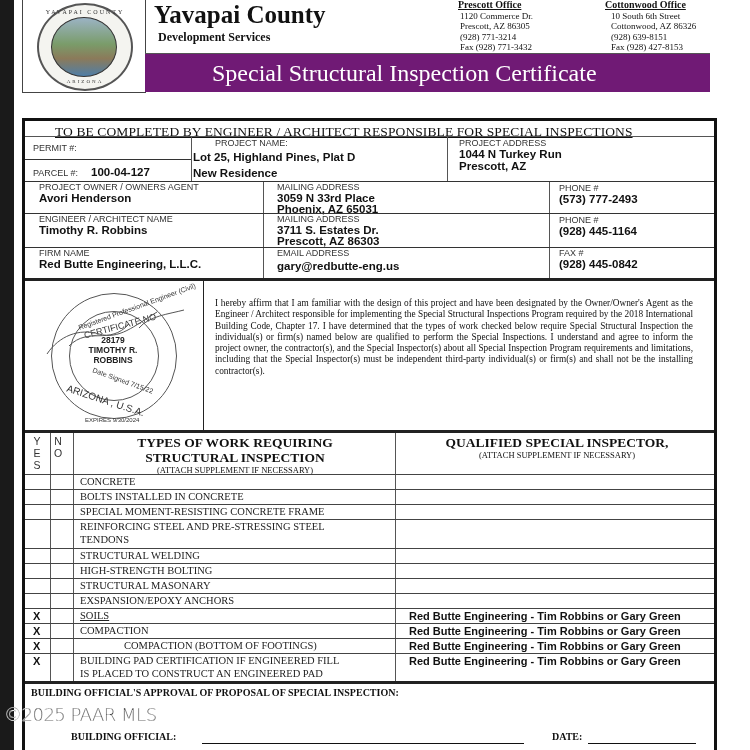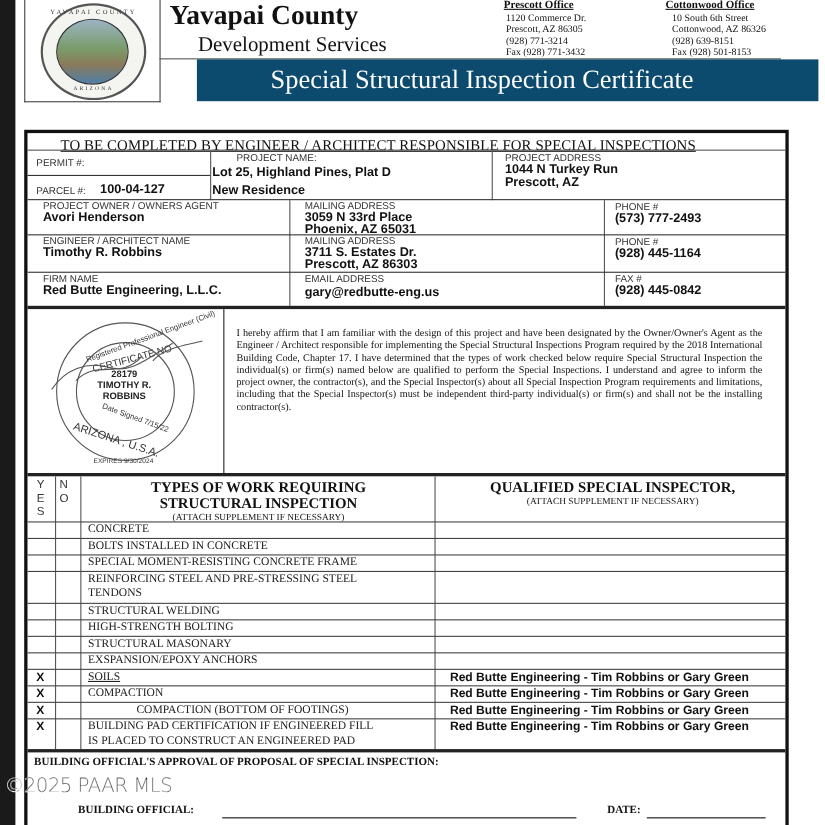--- a/index.html
+++ b/index.html
@@ -5,28 +5,28 @@
   html, body { margin:0; padding:0; }
   body { width:750px; height:750px; background:#ffffff; position:relative; overflow:hidden; font-family:"Liberation Serif", serif; color:#111; }
   .leftbar { position:absolute; left:0; top:0; width:14px; height:750px; background:#1a1a1a; }
   
   .logo-box { position:absolute; left:22px; top:0; width:122px; height:92px; border:1px solid #444; border-top:none; background:#fff; }
   .seal { position:absolute; left:14px; top:3px; width:92px; height:84px; border-radius:50%; border:2px solid #555; background:#f4f4f0; }
   .seal-inner { position:absolute; left:12px; top:12px; width:64px; height:58px; border-radius:50%; border:1px solid #333; background:linear-gradient(#9bb3c4 0%, #7a9c6a 45%, #8b7a5a 70%, #4f7fa8 100%); }
   .seal-top { position:absolute; left:0; top:4px; width:92px; text-align:center; font-size:6px; letter-spacing:2px; color:#333; }
   .seal-bot { position:absolute; left:0; top:74px; width:92px; text-align:center; font-size:5px; letter-spacing:2px; color:#333; }
   .county { position:absolute; left:154px; top:1px; font-weight:bold; font-size:25px; }
-  .dept { position:absolute; left:180px; top:30px; font-weight:normal; font-size:19px; }
+  .dept { position:absolute; left:158px; top:30px; font-weight:bold; font-size:12px; }
   .office { position:absolute; top:0; font-size:9px; line-height:10.5px; }
   .office .oh { font-weight:bold; text-decoration:underline; font-size:10px; }
   .office.prescott { left:460px; }
   .office.prescott .oh { margin-left:-2px; }
   .office.cotton { left:611px; }
   .office.cotton .oh { margin-left:-6px; }
-  .title-bar { position:absolute; left:145px; top:54px; width:565px; height:38px; background:#0c4a6e; color:#fff;margin-left:34px; }
+  .title-bar { position:absolute; left:145px; top:54px; width:565px; height:38px; background:#701a75; color:#fff; }
   .title-bar span { position:absolute; left:67px; top:6px; font-size:24px; }
   .header-rule { position:absolute; left:145px; top:53px; width:565px; height:1px; background:#555; }
 
   
   .form { position:absolute; left:22px; top:118px; width:695px; height:640px; border:3px solid #111; box-sizing:border-box; }
   .hrow { position:absolute; left:0; width:100%; background:#222; }
   .vl { position:absolute; background:#555; width:1px; }
   .lbl { position:absolute; font-family:"Liberation Sans", sans-serif; font-size:9px; color:#333; line-height:10px; }
   .val { position:absolute; font-family:"Liberation Sans", sans-serif; font-size:11.5px; font-weight:bold; line-height:12px; }
   .banner { position:absolute; left:30px; top:3px; font-size:13.5px; text-decoration:underline; letter-spacing:0.1px; white-space:nowrap; }
@@ -71,21 +71,21 @@
   <div>1120 Commerce Dr.</div>
   <div>Prescott, AZ 86305</div>
   <div>(928) 771-3214</div>
   <div> Fax (928) 771-3432</div>
 </div>
 <div class="office cotton">
   <div class="oh">Cottonwood Office</div>
   <div>10 South 6th Street</div>
   <div>Cottonwood, AZ 86326</div>
   <div>(928) 639-8151</div>
-  <div>Fax (928) 501-8153</div>
+  <div>Fax (928) 427-8153</div>
 </div>
 <div class="header-rule"></div>
 <div class="title-bar">
   <span>Special Structural Inspection Certificate</span>
 </div>
 
 <div class="form">
   <div class="banner">TO BE COMPLETED BY ENGINEER / ARCHITECT RESPONSIBLE FOR SPECIAL INSPECTIONS</div>
   <div class="hrow" style="top:15px;height:1px;background:#555"></div>
 

